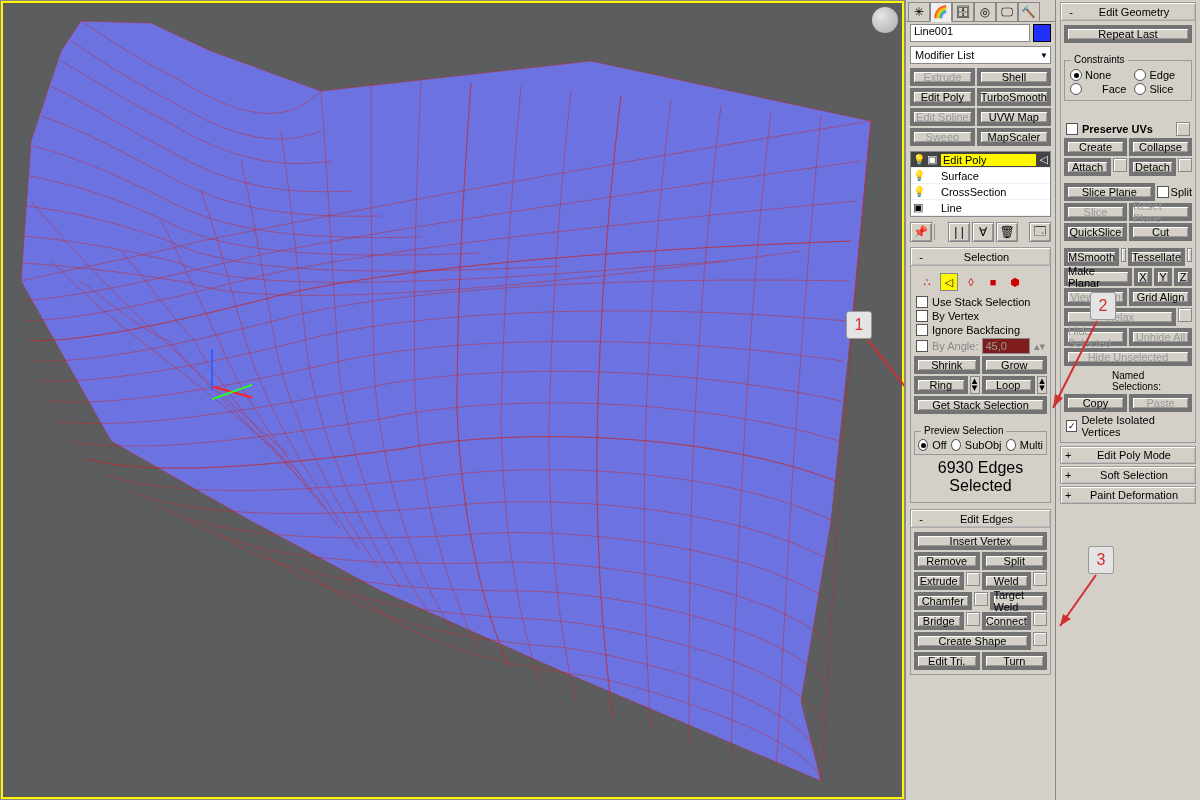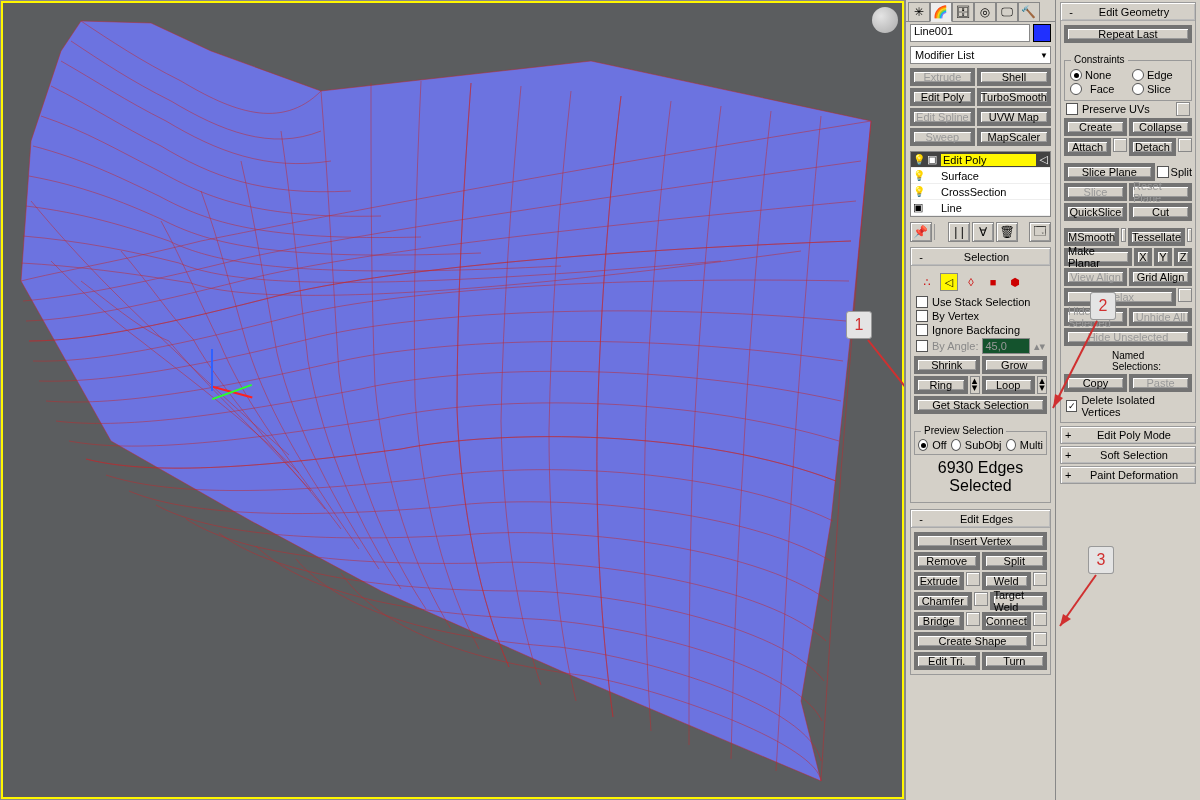--- a/index.html
+++ b/index.html
@@ -41,21 +41,21 @@
   .rollout-head .title { flex:1; text-align:center;}
   .rollout-body { padding:3px;}
   .subobj-icons { display:flex; gap:4px; padding:4px; align-items:center;}
   .so {width:18px; height:18px; display:flex; align-items:center; justify-content:center; border:1px solid transparent;}
   .so.active { border:1px solid #888; background:#fff700;}
   .chk-row { display:flex; align-items:center; gap:4px; padding:1px 2px;}
   .chk-row.disabled {color:#888;}
   .chk { width:12px; height:12px; border:1px solid #555; background:#fff; display:flex; align-items:center; justify-content:center; font-size:9px;}
   .radio {width:12px; height:12px; border:1px solid #555; border-radius:50%; background:#fff; display:flex; align-items:center; justify-content:center;}
   .radio .dot {width:5px; height:5px; border-radius:50%; background:#000;}
-  .spin-input { border:1px solid #888; background:#14532d; flex:1; height:16px; padding:0 2px; display:flex; align-items:center;}
+  .spin-input { border:1px solid #888; background:#7f1d1d; flex:1; height:16px; padding:0 2px; display:flex; align-items:center;}
   .btn-row {display:flex; gap:2px; padding:1px 0;}
   .btn-row .btn { flex:1;}
   .btn-row .spinner { width:10px; font-size:8px; display:flex; flex-direction:column; line-height:7px; text-align:center; border:1px solid #888;}
   .group { border:1px solid #999; margin-top:16px; padding:3px; position:relative;}
   .group-label { position:absolute; top:-7px; left:6px; background:#d4d0c8; padding:0 3px; font-size:10px;}
   .status-text { text-align:center; padding:4px; font-size:16px;}
   .constraint-grid { display:grid; grid-template-columns:1fr 1fr; gap:2px 8px; padding:2px;}
   .small-square { width:14px; height:14px; border:1px solid #888; background:#d4d0c8; box-shadow: inset 1px 1px #fff;}
   .rollout-bar { height:18px; background:#d4d0c8; margin:2px 4px; border:1px solid #9a9a9a; display:flex; align-items:center; padding:0 4px; box-shadow: inset 1px 1px #fff, inset -1px -1px #bbb;}
   .rollout-bar .plus {width:12px;}
@@ -352,31 +352,31 @@
           <div style="display:flex;gap:3px;align-items:center">
               <div class="radio">
                 <div class="dot"></div>
               </div>
               <span>None</span>
             </div>
           <div style="display:flex;gap:3px;align-items:center">
               <div class="radio"></div>
               <span>Edge</span>
             </div>
-          <div style="display:flex;gap:8px;align-items:center">
+          <div style="display:flex;gap:20px;align-items:center">
               <div class="radio"></div>
               <span>Face</span>
             </div>
           <div style="display:flex;gap:3px;align-items:center">
               <div class="radio"></div>
               <span>Slice</span>
             </div>
         </div>
       </div>
-      <div class="chk-row" style="margin-top:0;">
+      <div class="chk-row" style="margin-top:20px;font-weight:bold;">
           <div class="chk"></div>
           <span>Preserve UVs</span>
           <div style="flex:1"></div>
           <div class="small-square"></div>
         </div>
       <div class="btn-row">
           <div class="btn">Create</div>
           <div class="btn">Collapse</div>
         </div>
       <div class="btn-row">

